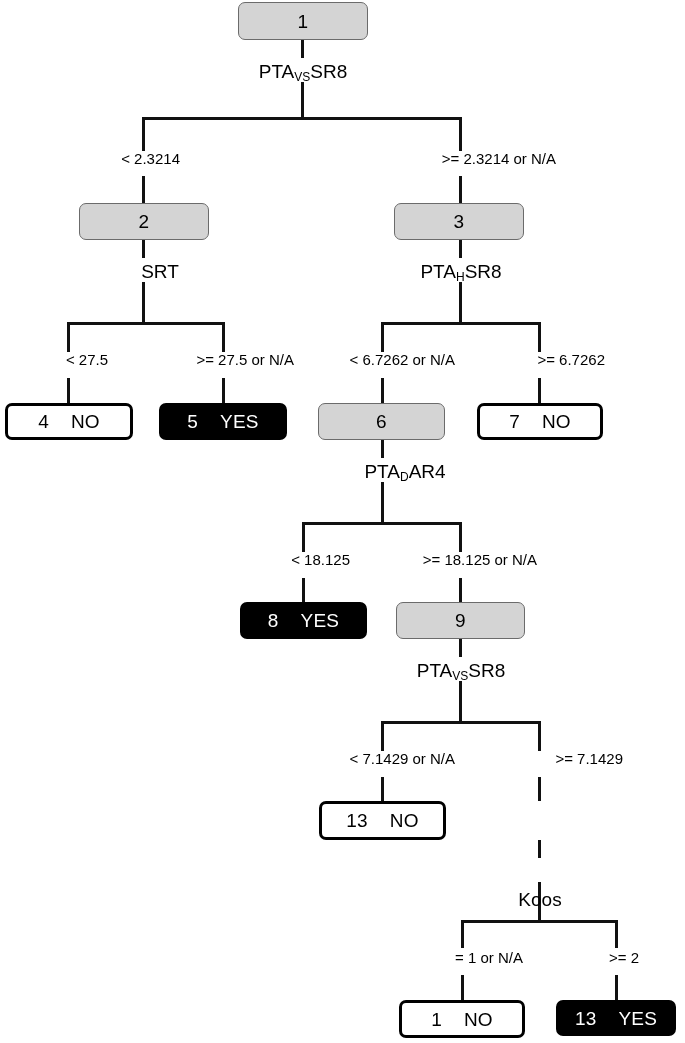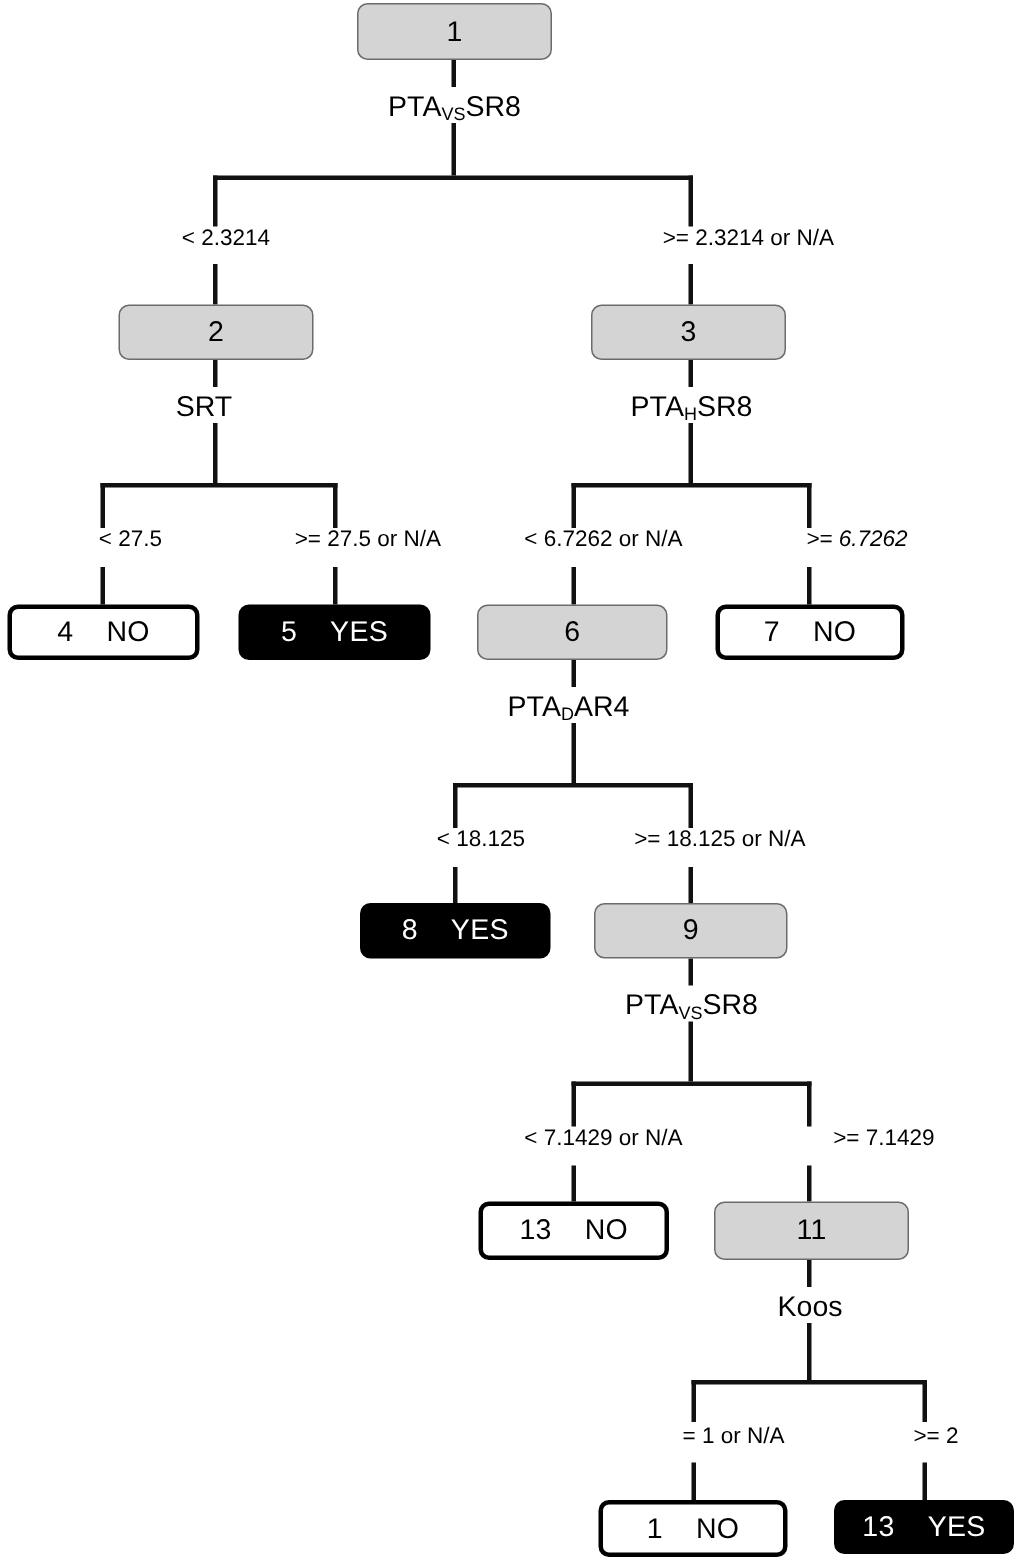--- a/index.html
+++ b/index.html
@@ -181,68 +181,65 @@
   <div class="node node-internal" style="left:396px; top:602px; width:129px; height:37px;">
     <span class="node-id">9</span>
   </div>
 
   <div class="node node-leaf-no" style="left:319px; top:801px; width:127px; height:39px;">
     <span class="node-id">13</span>
     <span class="node-gap"></span>
     <span class="node-verdict">NO</span>
   </div>
 
-  <div class="node node-internal" style="left:476px; top:801px; width:130px; height:39px;">
-    <span class="node-id">11</span>
-  </div>
 
   <div class="node node-leaf-no" style="left:399px; top:1000px; width:126px; height:38px;">
     <span class="node-id">1</span>
     <span class="node-gap"></span>
     <span class="node-verdict">NO</span>
   </div>
 
   <div class="node node-leaf-yes" style="left:556px; top:1000px; width:120px; height:36px;">
     <span class="node-id">13</span>
     <span class="node-gap"></span>
     <span class="node-verdict">YES</span>
   </div>
 
   <div class="var-label" style="left:303px; top:62px;">
     <span>PTA</span><sub>VS</sub><span>SR8</span>
   </div>
 
-  <div class="var-label" style="left:136px; top:262px;">
+  <div class="var-label" style="left:160px; top:262px;">
     <span>SRT</span><sub></sub><span></span>
   </div>
 
   <div class="var-label" style="left:461px; top:262px;">
     <span>PTA</span><sub>H</sub><span>SR8</span>
   </div>
 
-  <div class="var-label" style="left:379px; top:462px;">
+  <div class="var-label" style="left:405px; top:462px;">
     <span>PTA</span><sub>D</sub><span>AR4</span>
   </div>
 
   <div class="var-label" style="left:461px; top:661px;">
     <span>PTA</span><sub>VS</sub><span>SR8</span>
   </div>
 
-  <div class="var-label" style="left:540px; top:862px;">
+  <div class="var-label" style="left:540px; top:890px;">
     <span>Koos</span><sub></sub><span></span>
   </div>
 
   <div class="edge-label left-of" style="left:180px; top:151px;">&lt; 2.3214</div>
   <div class="edge-label left-of" style="left:556px; top:151px;">&gt;= 2.3214 or N/A</div>
 
   <div class="edge-label left-of" style="left:108px; top:352px;">&lt; 27.5</div>
   <div class="edge-label left-of" style="left:294px; top:352px;">&gt;= 27.5 or N/A</div>
 
   <div class="edge-label left-of" style="left:455px; top:352px;">&lt; 6.7262 or N/A</div>
-  <div class="edge-label left-of" style="left:605px; top:352px;font-style:italic;">&gt;= 6.7262</div>
+  <div class="edge-label left-of" style="left:605px; top:352px;">&gt;= 6.7262</div>
 
   <div class="edge-label left-of" style="left:350px; top:552px;">&lt; 18.125</div>
   <div class="edge-label left-of" style="left:537px; top:552px;">&gt;= 18.125 or N/A</div>
 
   <div class="edge-label left-of" style="left:455px; top:751px;">&lt; 7.1429 or N/A</div>
   <div class="edge-label left-of" style="left:623px; top:751px;">&gt;= 7.1429</div>
 
   <div class="edge-label left-of" style="left:523px; top:950px;text-align:right;">= 1 or N/A</div>
   <div class="edge-label left-of" style="left:639px; top:950px;">&gt;= 2</div>
 

